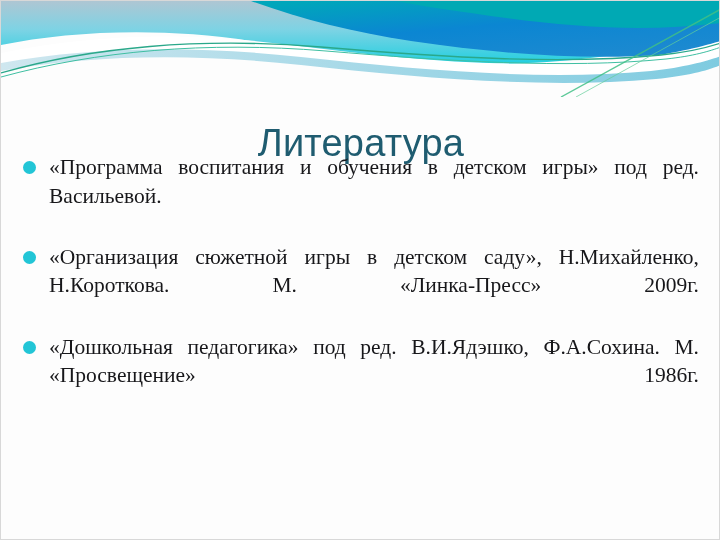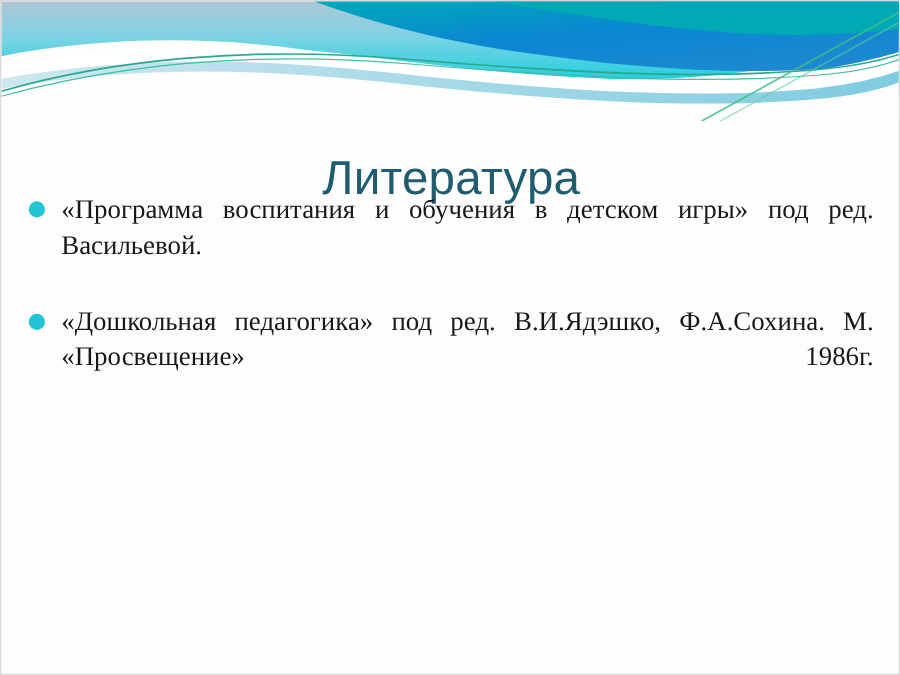--- a/index.html
+++ b/index.html
@@ -149,20 +149,24 @@
   <h1 class="title">Литература</h1>
 
   <div class="content">
 
     <div class="bullet-item">
       <span class="bullet-marker"></span>
       <span class="bullet-text">«Программа воспитания и обучения в детском игры» под ред. Васильевой.</span>
     </div>
 
 
+    <div class="bullet-item">
+      <span class="bullet-marker"></span>
+      <span class="bullet-text">«Организация сюжетной игры в детском саду», Н.Михайленко, Н.Короткова. М. «Линка-Пресс» 2009г.</span>
+    </div>
 
     <div class="bullet-item">
       <span class="bullet-marker"></span>
       <span class="bullet-text">«Дошкольная педагогика» под ред. В.И.Ядэшко, Ф.А.Сохина. М. «Просвещение» 1986г.</span>
     </div>
 
   </div>
 
 </div>
 

